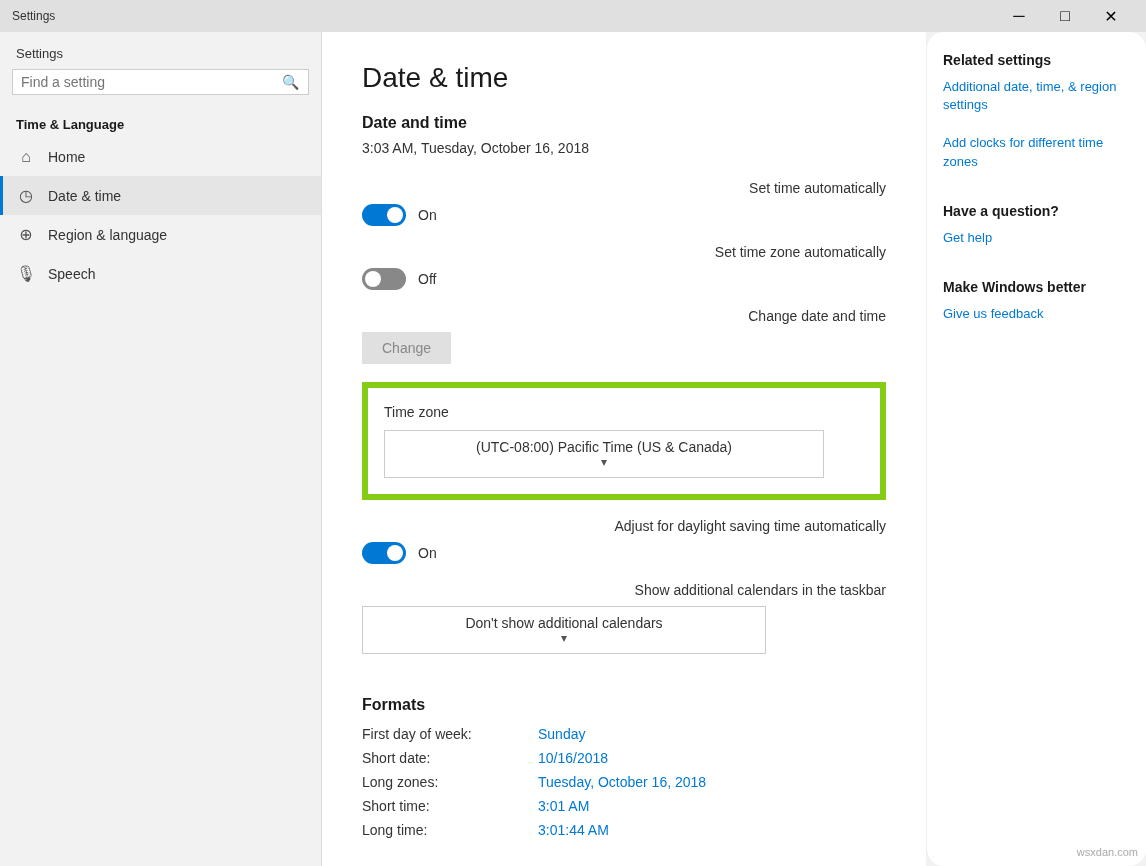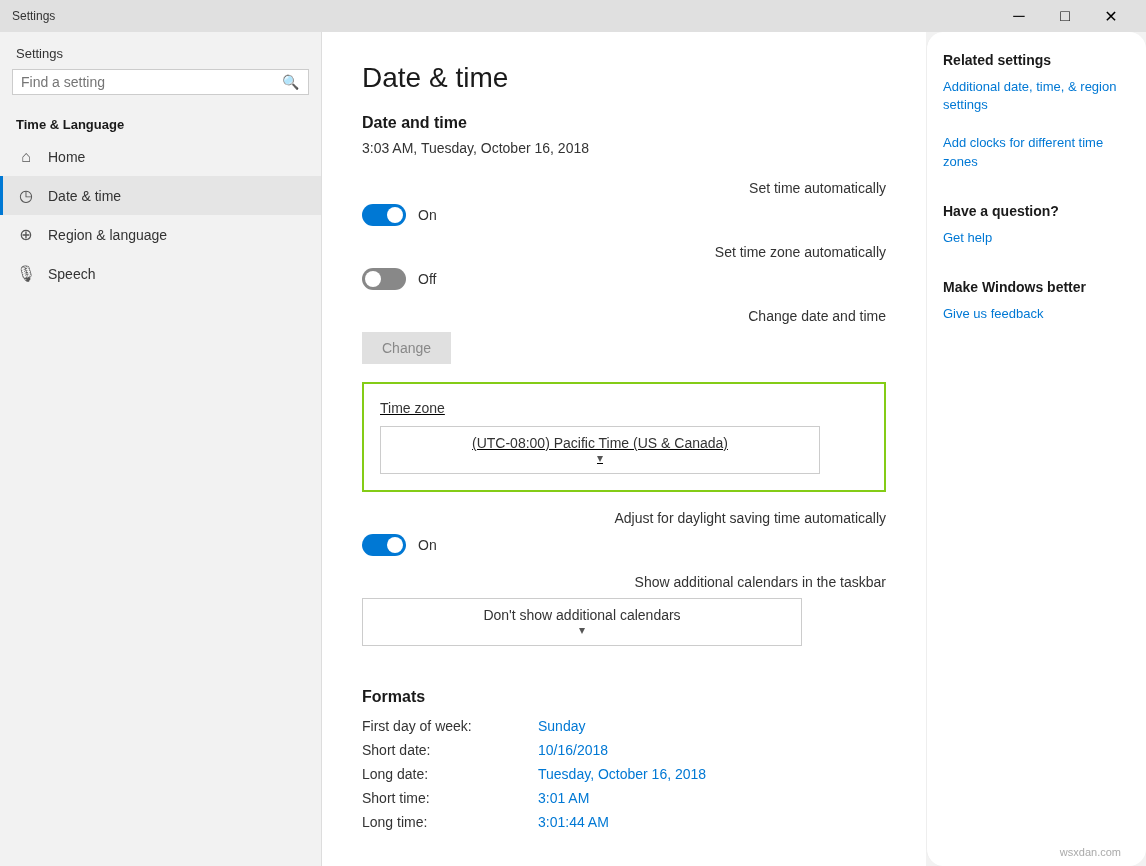--- a/index.html
+++ b/index.html
@@ -183,25 +183,24 @@
       background: #e0e0e0;
       border: none;
       padding: 8px 20px;
       font-size: 14px;
       color: #888;
       cursor: not-allowed;
     }
 
     
     .timezone-box {
-      border: 2px solid #84cc16;
+      border: 6px solid #84cc16;
       padding: 16px;
       margin-bottom: 18px;
       background: white;
-      text-decoration: underline;
     }
     .timezone-label {
       font-size: 14px;
       color: #333;
       margin-bottom: 10px;
     }
 
     .dropdown {
       display: flex;
       align-items: center;
@@ -211,21 +210,21 @@
       background: white;
       cursor: pointer;
       font-size: 14px;
       color: #333;
       width: 440px;
       flex-direction: column;
     }
     .dropdown-arrow { color: #555; font-size: 12px; }
 
     .calendars-dropdown {
-      width: 440px;
+      width: 404px;
     }
 
     
     .right-panel {
       width: 220px;
       padding: 20px 16px;
       background: white;
       border-left: 1px solid #eee;
       flex-shrink: 0;
       font-size: 13px;
@@ -254,21 +253,21 @@
       gap: 8px 16px;
       font-size: 14px;
       margin-top: 12px;
     }
     .formats-key { color: #333; }
     .formats-val { color: #0078d4; cursor: pointer; }
 
     .watermark {
       position: fixed;
       bottom: 8px;
-      right: 25px;
+      right: 8px;
       font-size: 11px;
       color: #aaa;
     }
   </style>
 </head>
 <body>
 
 <div class="title-bar">
   <span>Settings</span>
   <div class="title-bar-controls">
@@ -363,21 +362,21 @@
     </div>
 
     <div class="divider"></div>
 
     <div class="section-title">Formats</div>
     <div class="formats-grid">
       <span class="formats-key">First day of week:</span>
       <span class="formats-val">Sunday</span>
       <span class="formats-key">Short date:</span>
       <span class="formats-val">10/16/2018</span>
-      <span class="formats-key">Long date:</span>
+      <span class="formats-key">Long zones:</span>
       <span class="formats-val">Tuesday, October 16, 2018</span>
       <span class="formats-key">Short time:</span>
       <span class="formats-val">3:01 AM</span>
       <span class="formats-key">Long time:</span>
       <span class="formats-val">3:01:44 AM</span>
     </div>
   </div>
 
   <div class="right-panel">
     <div class="related-title">Related settings</div>

